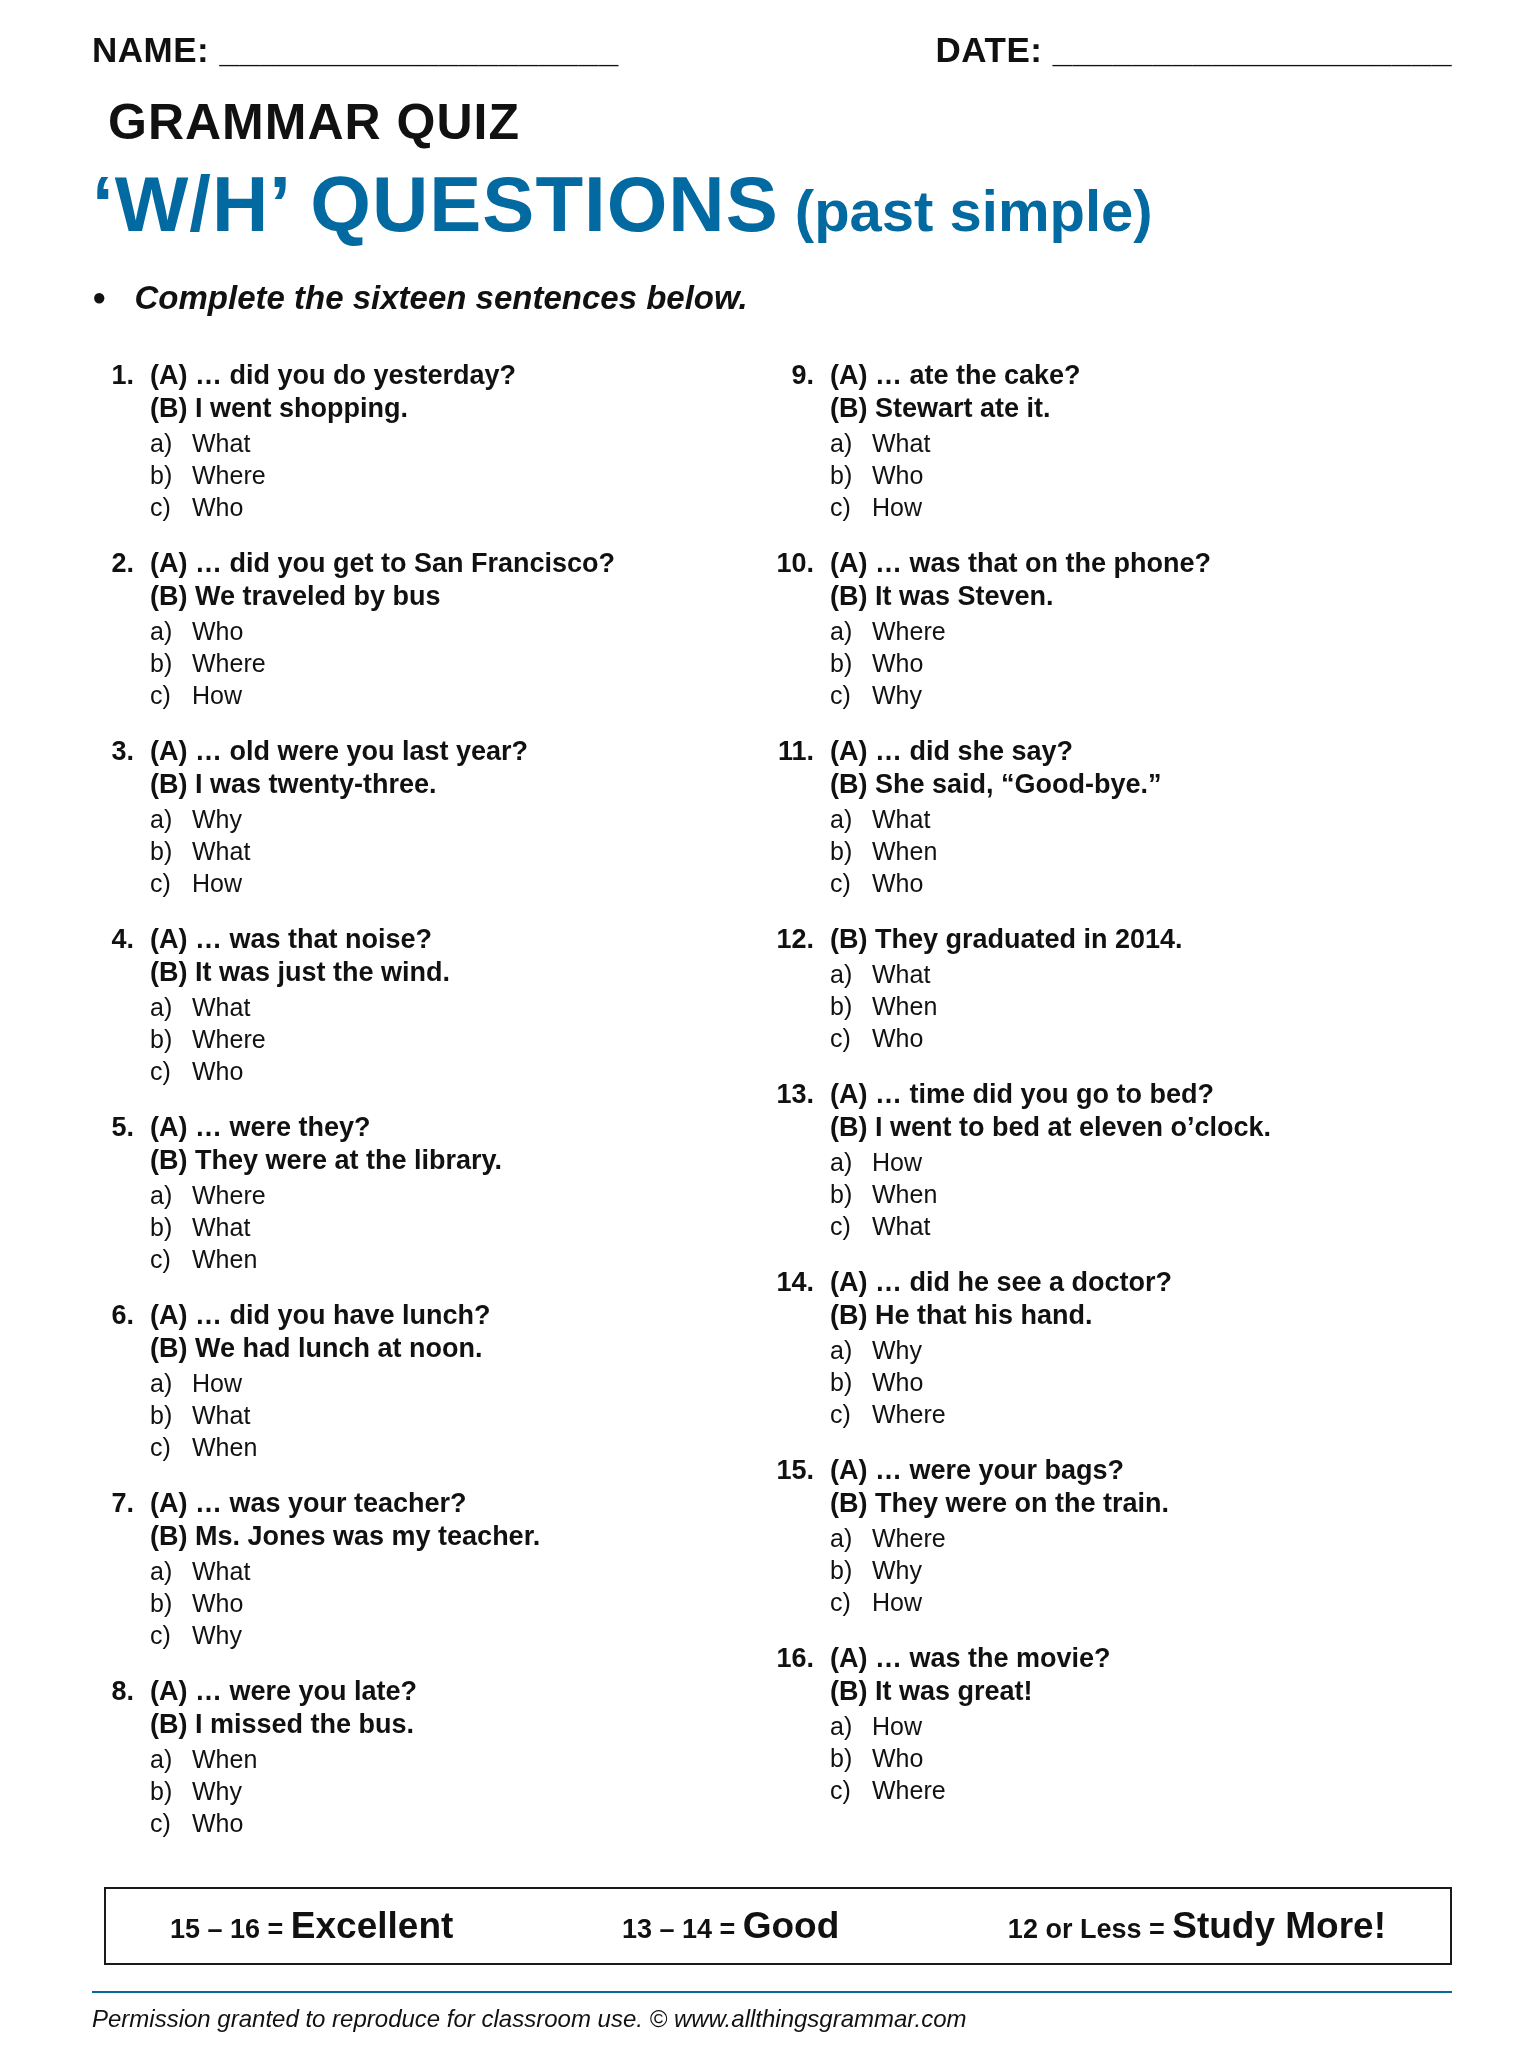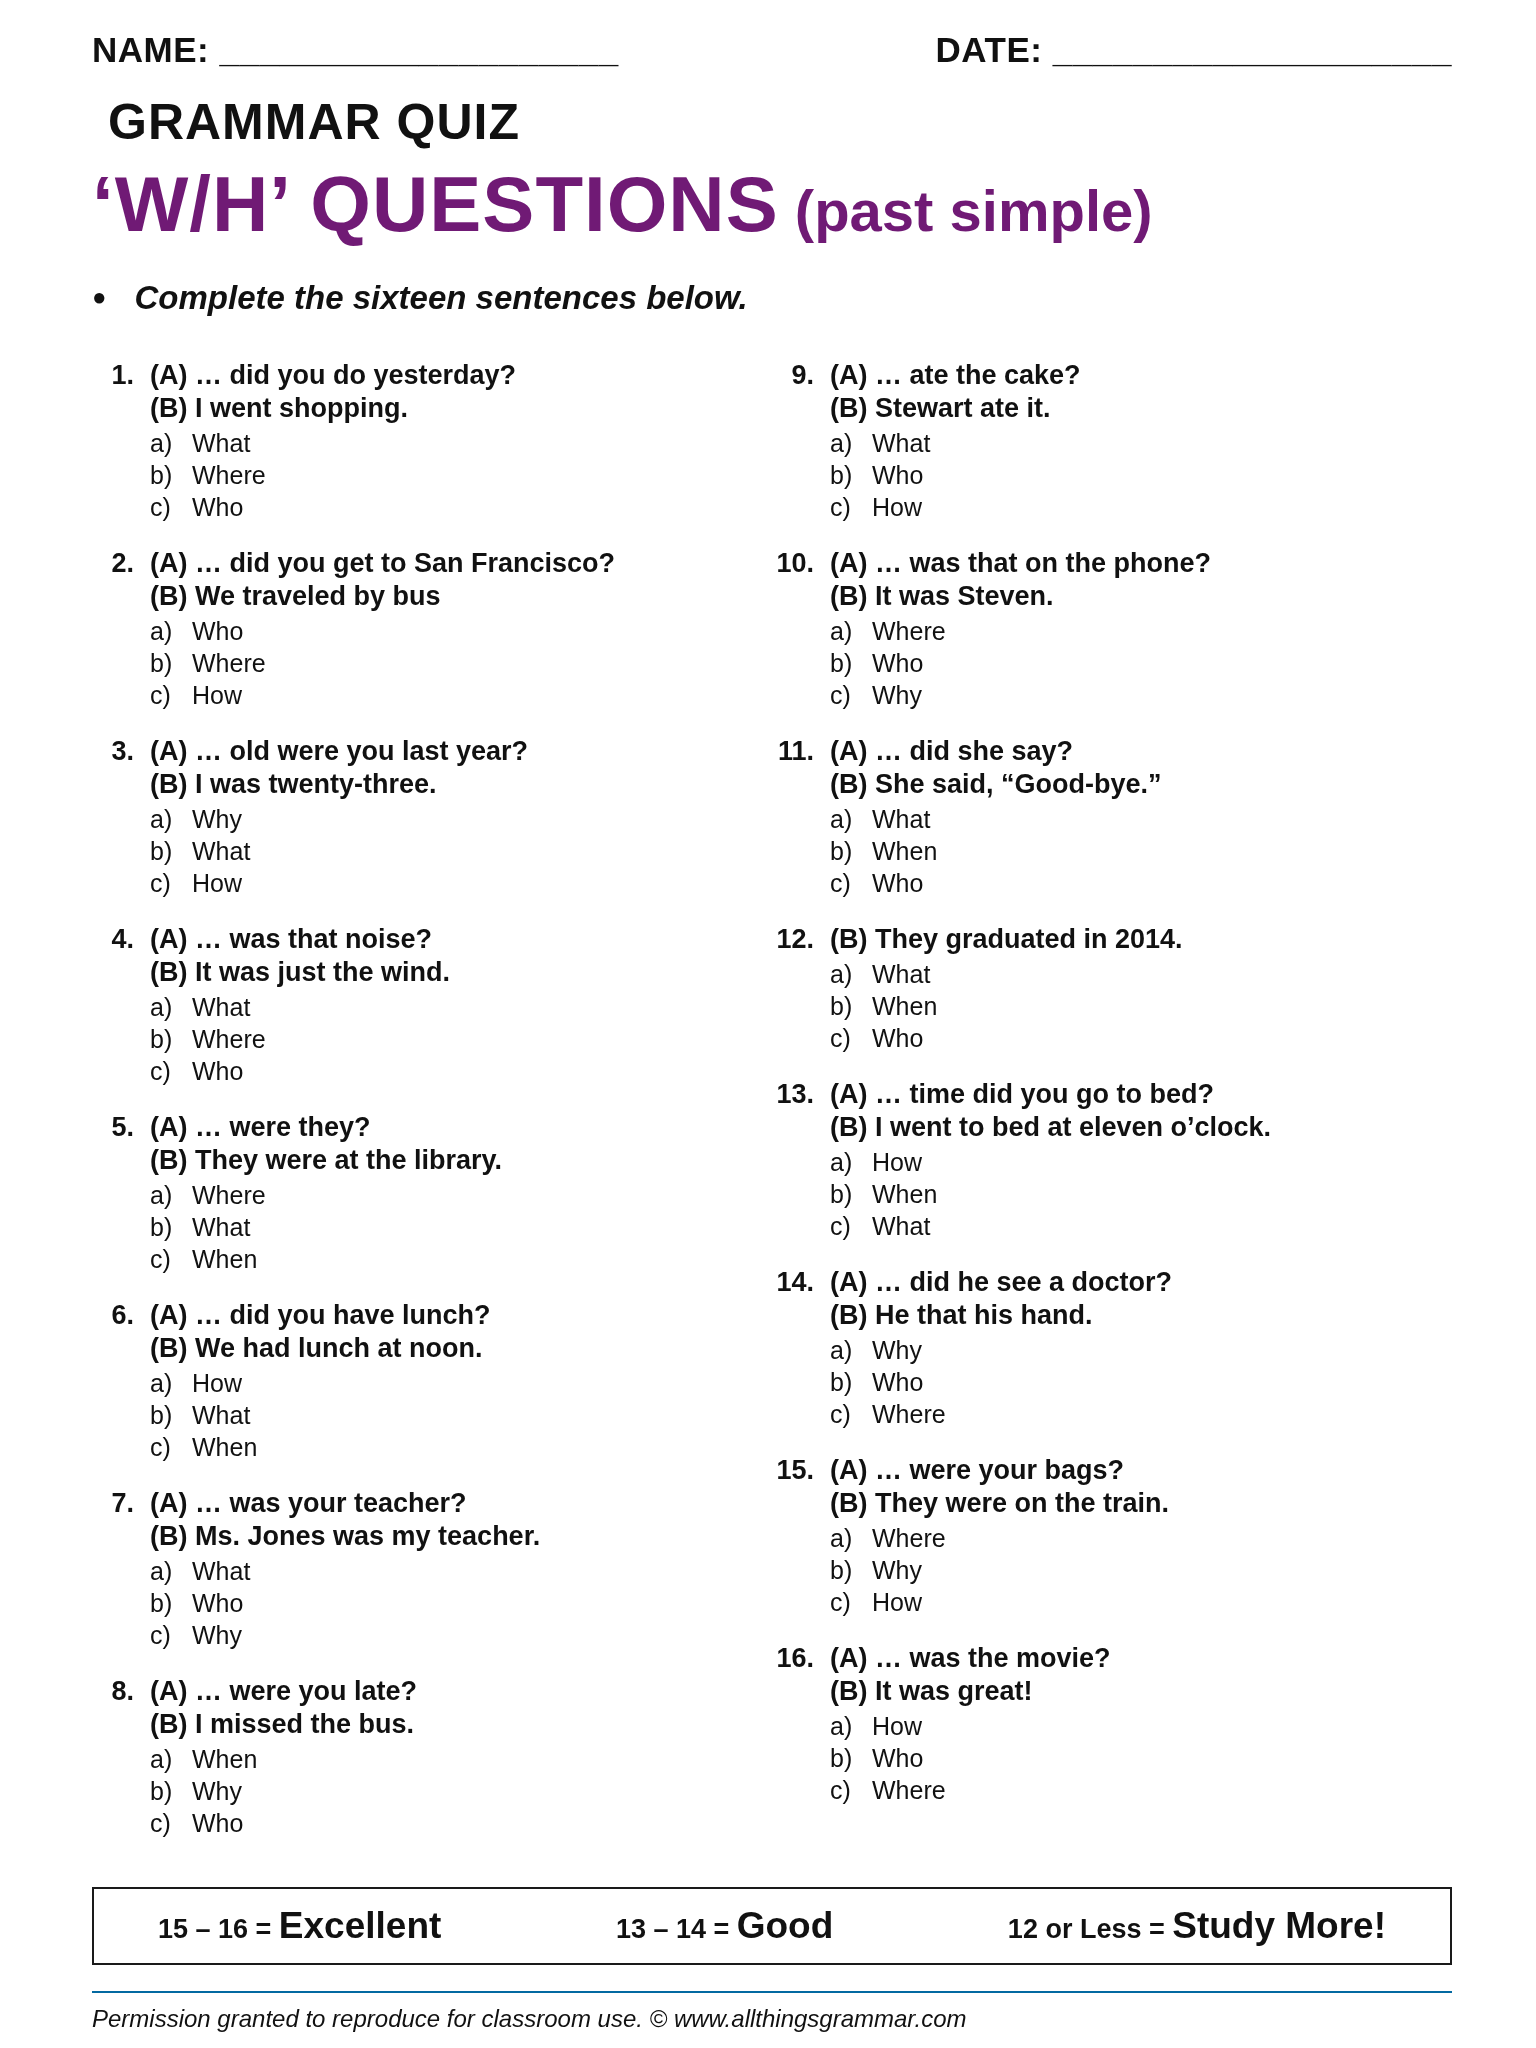--- a/index.html
+++ b/index.html
@@ -37,21 +37,21 @@
   .q-num { flex: none; width: 58px; text-align: right; padding-right: 16px;
            font-weight: bold; font-size: 27px; line-height: 33px; }
   .q-body { flex: 1; }
   .q-a, .q-b { font-weight: bold; font-size: 27px; line-height: 33px; }
   .q-options { margin-top: 2px; }
   .opt { display: flex; font-size: 25px; line-height: 32px; }
   .opt-letter { flex: none; width: 42px; }
 
   
   .score-box { border: 2px solid #1a1a1a; margin-top: 24px; padding: 16px 64px;
-               display: flex; align-items: baseline; justify-content: space-between; }
+               display: flex; align-items: baseline; justify-content: space-between; margin-left: 12px; }
   .score-item { white-space: nowrap; }
   .score-prefix { font-size: 27px; font-weight: bold; }
   .score-label { font-size: 37px; font-weight: bold; }
 
   
   .footer { margin-top: 26px; border-top: 2px solid #0369a1; padding-top: 12px;
             font-size: 24px; font-style: italic; color: #111; }
 </style>
 </head>
 <body>
@@ -64,21 +64,21 @@
       <span class="field-line">____________________</span>
     </div>
     <div class="date-field">
       <span>DATE:</span>
       <span class="field-line">____________________</span>
     </div>
   </div>
 
   <h1 class="title">GRAMMAR QUIZ</h1>
 
-  <h2 class="subtitle" style="color: #701a75;">
+  <h2 class="subtitle" style="color: #0369a1;">
     <span class="subtitle-main">‘W/H’ QUESTIONS</span><span class="subtitle-suffix"> (past simple)</span>
   </h2>
 
   <div class="instruction">
     <span class="bullet">●</span>
     <span>Complete the sixteen sentences below.</span>
   </div>
 
   <div class="questions">
     <div class="col">

